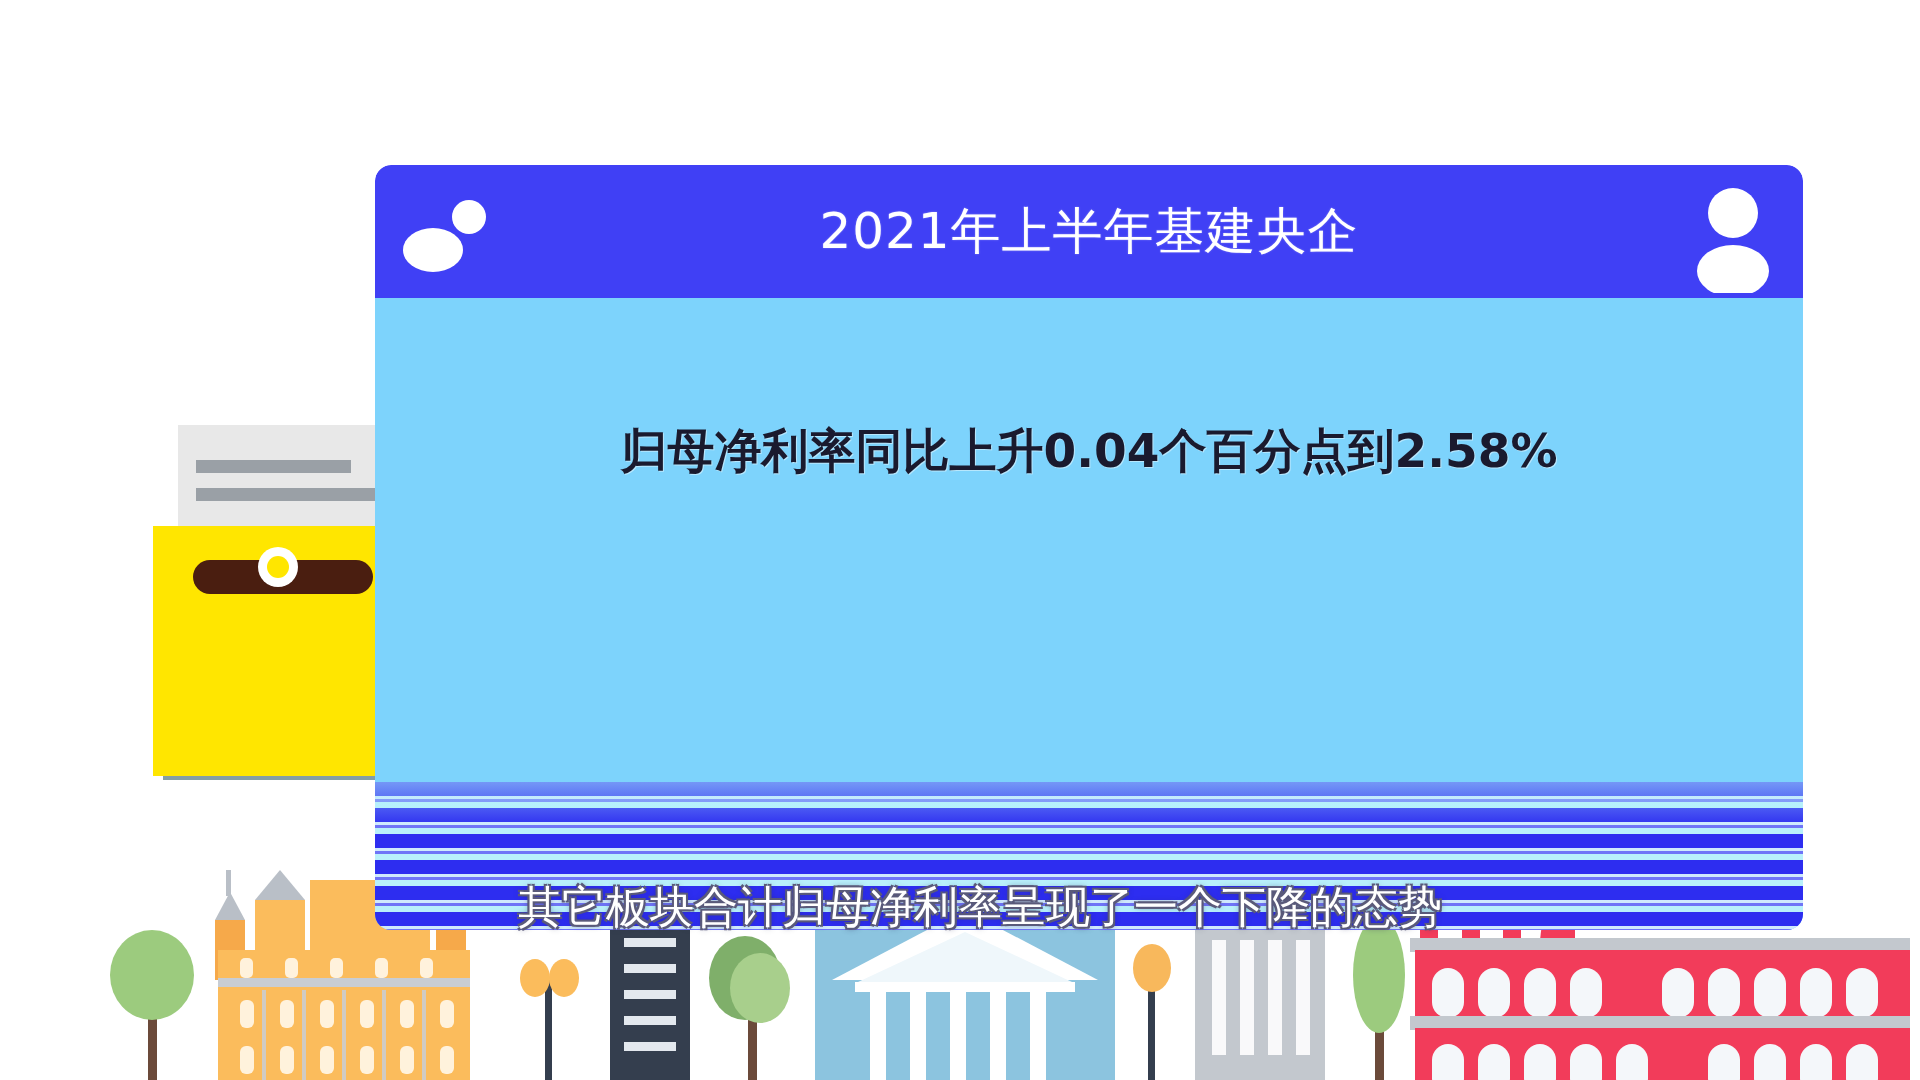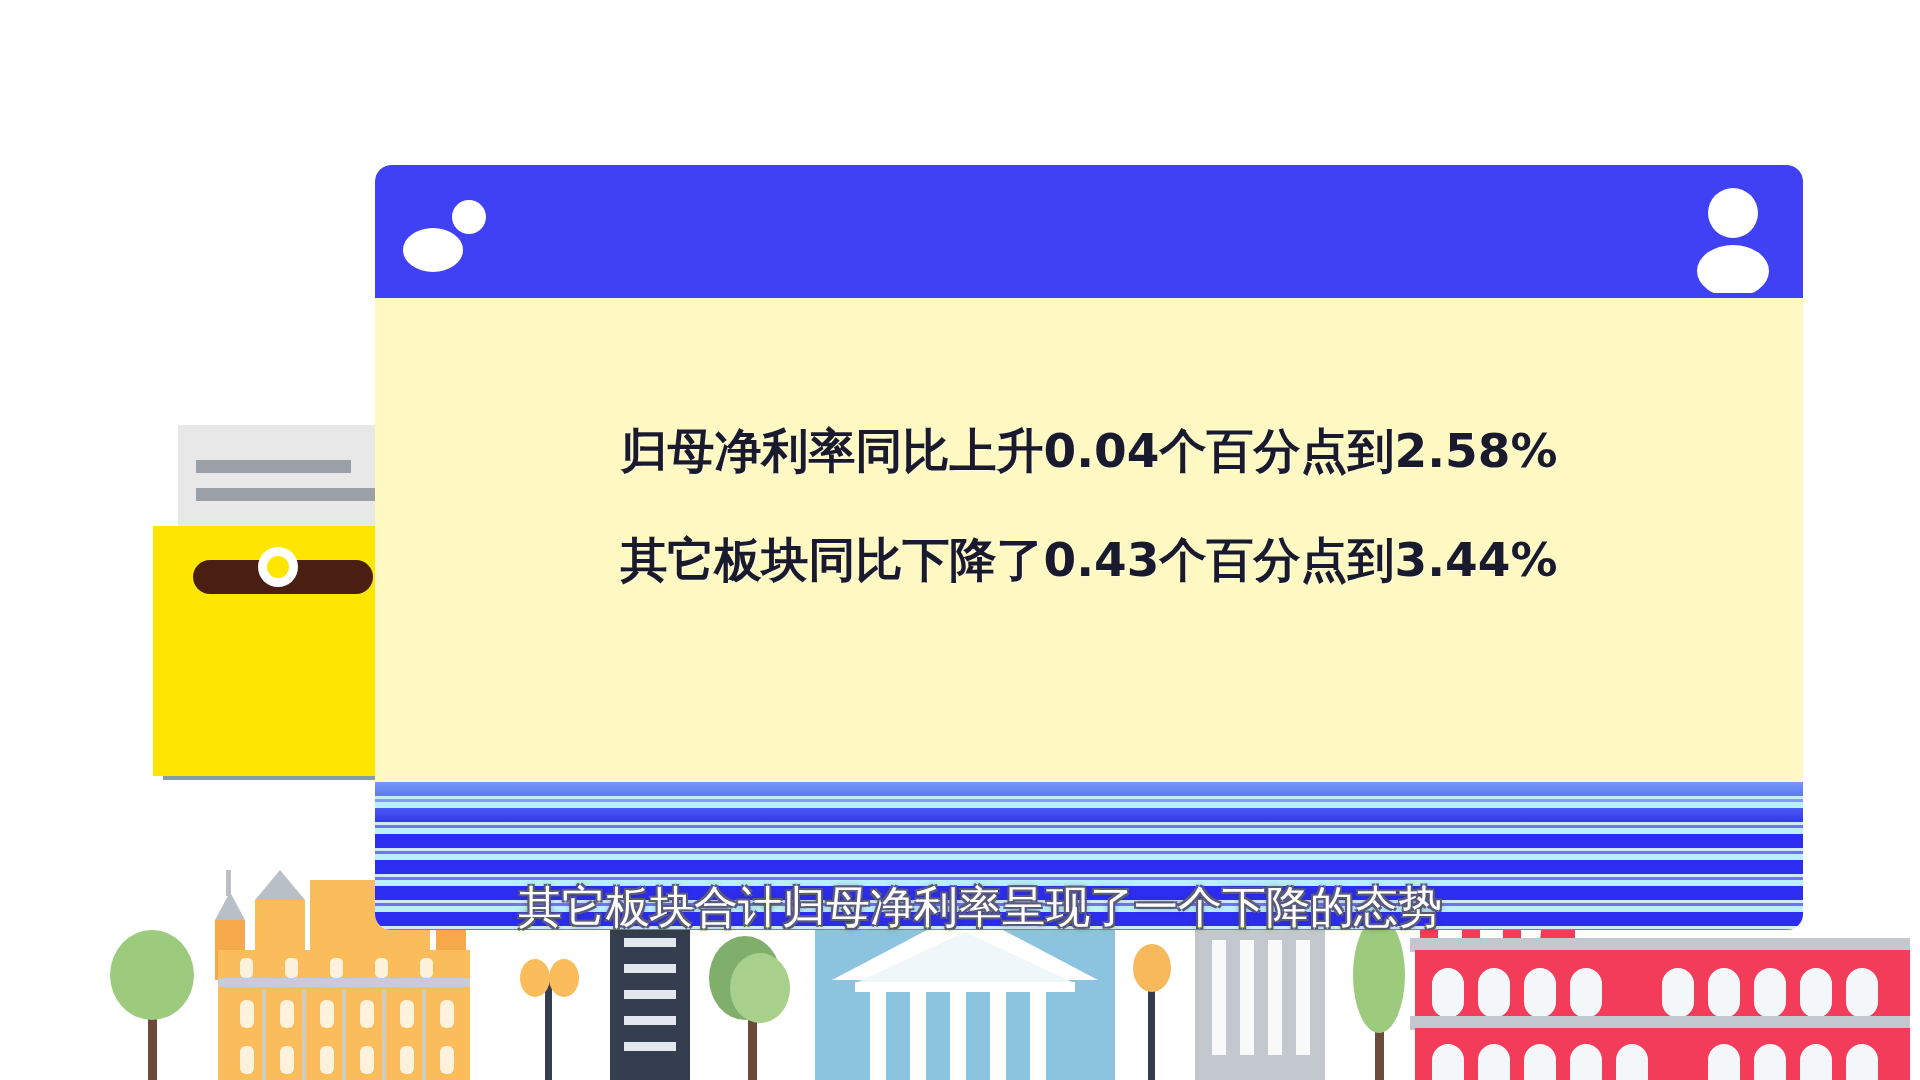--- a/index.html
+++ b/index.html
@@ -37,21 +37,21 @@
     text-shadow:0 0 2px rgba(255,255,255,.35);
     white-space:nowrap;
     user-select:none;
   }
   .tb-left{position:absolute;left:22px;top:30px;width:110px;height:80px;}
   .tb-right{position:absolute;right:30px;top:18px;width:80px;height:110px;}
 
   #winbody{
     position:relative;
     height:632px;
-    background:#fef9c3;
+    background:#7dd3fc;
   }
   #content{
     position:absolute;left:0;top:0;width:100%;
     padding-top:122px;
     box-sizing:border-box;
   }
   .bodyline{
     color:#1a1a2e;
     font-size:47px;
     font-weight:700;
@@ -257,30 +257,30 @@
 </svg>
 
 <div id="window">
 
   <div id="titlebar">
     <svg class="tb-left" viewBox="0 0 110 80">
       <circle cx="72" cy="22" r="17" fill="#FFFFFF"></circle>
       <ellipse cx="36" cy="55" rx="30" ry="22" fill="#FFFFFF"></ellipse>
     </svg>
 
+    <div id="win-title">2021年上半年基建央企</div>
 
     <svg class="tb-right" viewBox="0 0 80 110">
       <circle cx="40" cy="30" r="25" fill="#FFFFFF"></circle>
       <ellipse cx="40" cy="88" rx="36" ry="26" fill="#FFFFFF"></ellipse>
     </svg>
   </div>
 
   <div id="winbody">
     <div id="content">
       <p class="bodyline">归母净利率同比上升0.04个百分点到2.58%</p>
-      <p class="bodyline">其它板块同比下降了0.43个百分点到3.44%</p>
     </div>
     <div id="stripes"></div>
     <div id="stripe-mask"></div>
   </div>
 </div>
 
 <div id="caption">其它板块合计归母净利率呈现了一个下降的态势</div>
 
 </body></html>

